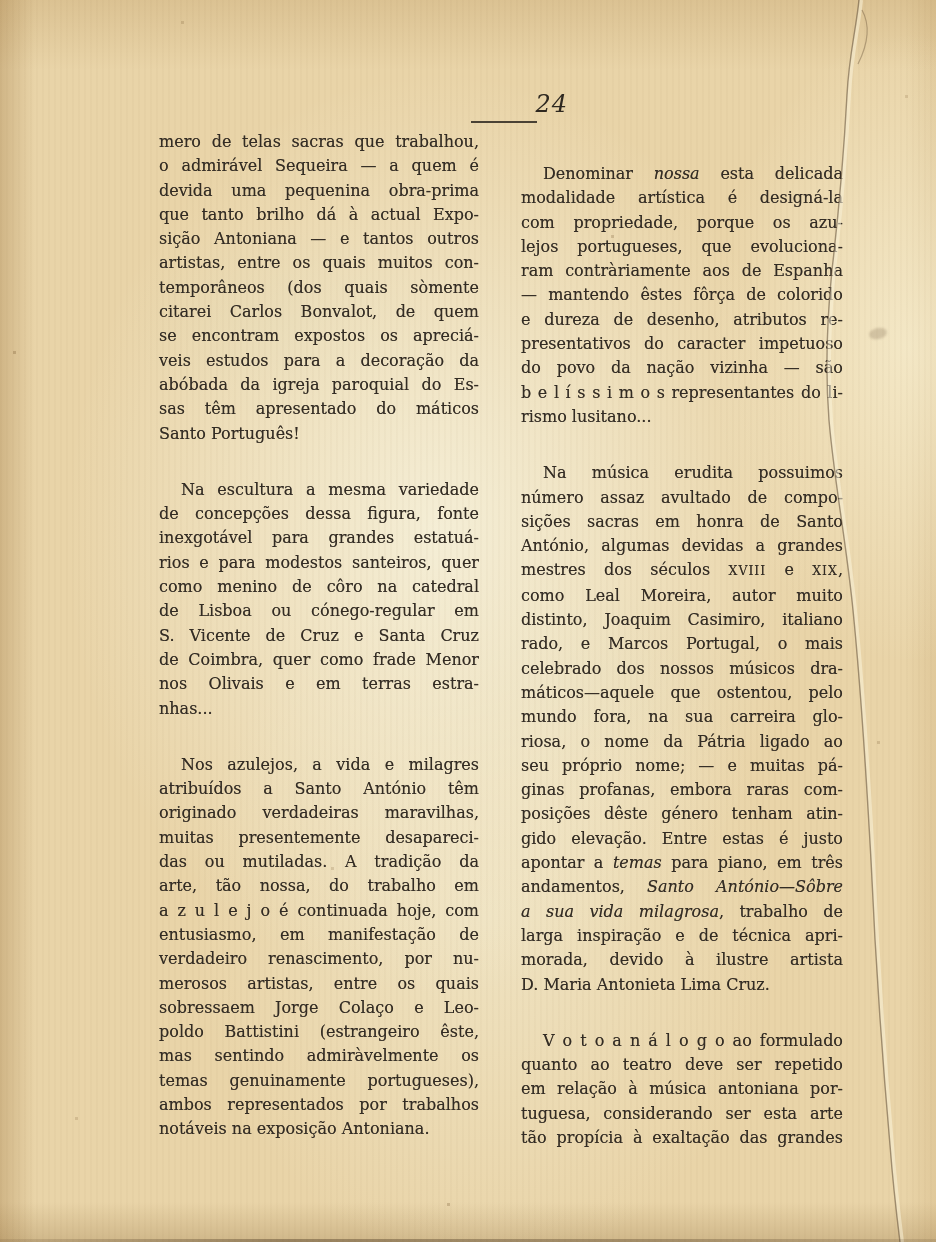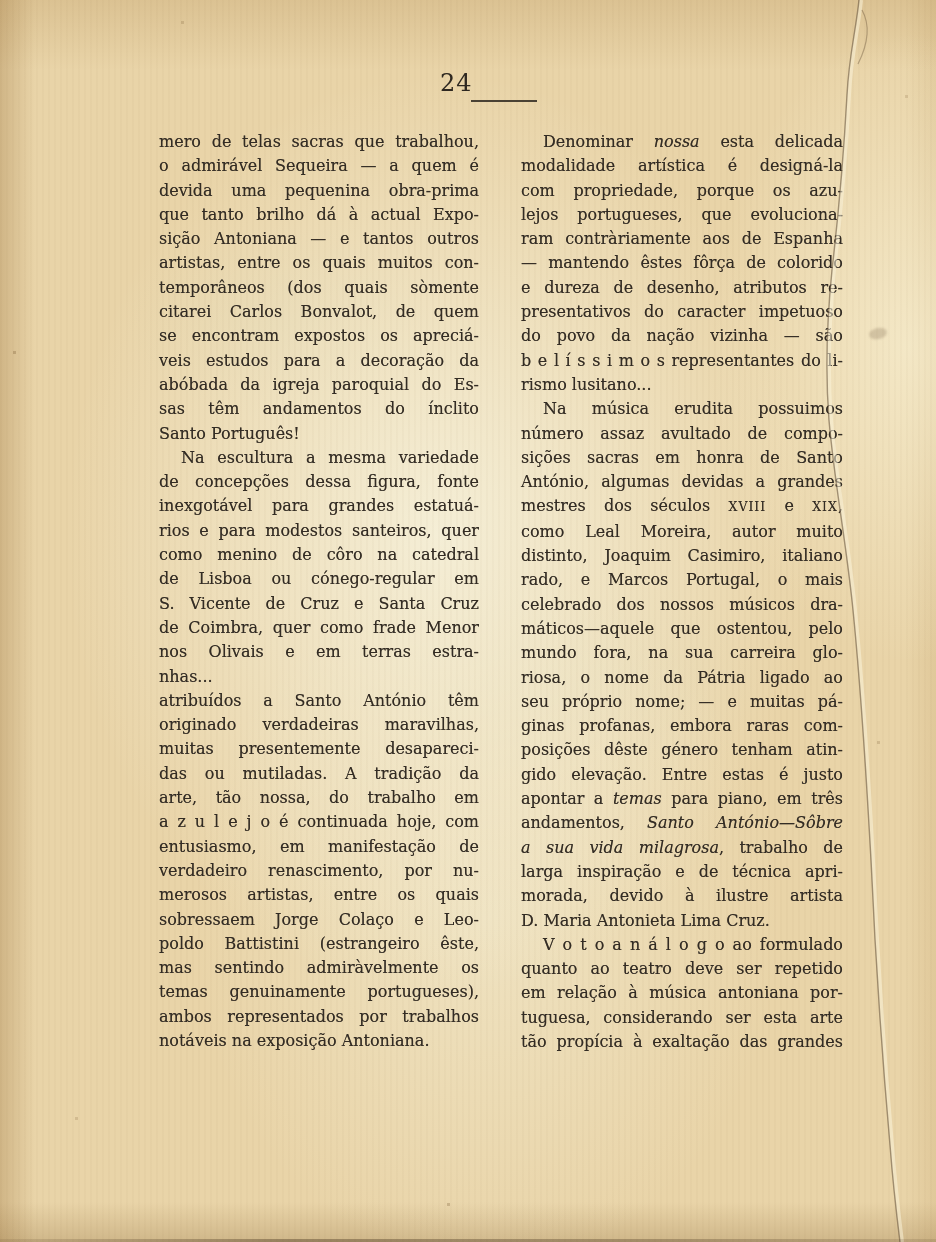--- a/index.html
+++ b/index.html
@@ -14,30 +14,30 @@
       radial-gradient(ellipse 420px 500px at 52% 74%, rgba(243,236,209,0.6), rgba(243,236,209,0) 70%),
       radial-gradient(ellipse 260px 420px at 97% 28%, rgba(247,238,208,0.75), rgba(247,238,208,0) 75%),
       radial-gradient(ellipse 220px 140px at 30% 26%, rgba(196,204,168,0.12), rgba(196,204,168,0) 70%),
       radial-gradient(ellipse 260px 160px at 62% 55%, rgba(196,204,168,0.10), rgba(196,204,168,0) 70%),
       linear-gradient(90deg, rgba(150,110,55,0.30), rgba(150,110,55,0) 35px),
       linear-gradient(180deg, rgba(170,130,70,0.22), rgba(170,130,70,0) 70px),
       linear-gradient(0deg, rgba(130,95,45,0.25), rgba(130,95,45,0) 40px),
       linear-gradient(270deg, rgba(170,130,70,0.14), rgba(170,130,70,0) 30px);
     background-color:#e9d4a8;
   }
-  .pagenum-wrap{position:absolute;top:71px;left:440px;width:128px;text-align:left;}
+  .pagenum-wrap{position:absolute;top:92px;left:440px;width:128px;text-align:right;font-style:italic;}
   .page-number{display:block;font-size:24px;line-height:1;letter-spacing:1px;color:#2e2820;}
   .pagenum-rule{width:66px;height:2px;background:rgba(46,40,32,0.85);margin:5px auto 0;}
   .col{position:absolute;top:130px;font-size:16px;line-height:24.3px;
        text-shadow:0 0 0.5px rgba(51,44,36,0.55);}
   .col-left{left:159px;width:320px;}
   .col-right{left:521px;width:322px;}
   .line{text-align:justify;text-align-last:justify;-moz-text-align-last:justify;}
   .line.no-just{text-align-last:left;-moz-text-align-last:left;}
-  .line.indent{text-indent:22px;}
+  .line.indent{text-indent:22px;margin-top:32px;}
   .line em{font-style:italic;}
   .sc{font-size:0.78em;letter-spacing:1px;}
   .crease{position:absolute;top:0;left:0;pointer-events:none;}
   .smudge{position:absolute;left:869px;top:328px;width:18px;height:11px;border-radius:50%;
           background:rgba(96,74,50,0.22);filter:blur(1px);transform:rotate(-12deg);}
   .specks{position:absolute;left:0;top:0;width:1px;height:1px;background:transparent;
           box-shadow:
             14px 352px 0 1px rgba(120,90,50,0.30),
             182px 22px 0 1px rgba(120,90,50,0.22),
             612px 236px 0 1px rgba(120,90,50,0.25),
@@ -65,36 +65,37 @@
         <div class="line">o admirável Sequeira — a quem é</div>
         <div class="line">devida uma pequenina obra-prima</div>
         <div class="line">que tanto brilho dá à actual Expo-</div>
         <div class="line">sição Antoniana — e tantos outros</div>
         <div class="line">artistas, entre os quais muitos con-</div>
         <div class="line">temporâneos (dos quais sòmente</div>
         <div class="line">citarei Carlos Bonvalot, de quem</div>
         <div class="line">se encontram expostos os apreciá-</div>
         <div class="line">veis estudos para a decoração da</div>
         <div class="line">abóbada da igreja paroquial do Es-</div>
-        <div class="line">sas têm andamentos do ínclito</div>
+        <div class="line">sas têm apresentado do máticos</div>
         <div class="line no-just">Santo Português!</div>
       </div>
       <div>
         <div class="line indent">Na escultura a mesma variedade</div>
         <div class="line">de concepções dessa figura, fonte</div>
         <div class="line">inexgotável para grandes estatuá-</div>
         <div class="line">rios e para modestos santeiros, quer</div>
         <div class="line">como menino de côro na catedral</div>
         <div class="line">de Lisboa ou cónego-regular em</div>
         <div class="line">S. Vicente de Cruz e Santa Cruz</div>
         <div class="line">de Coimbra, quer como frade Menor</div>
         <div class="line">nos Olivais e em terras estra-</div>
         <div class="line no-just">nhas...</div>
       </div>
       <div>
+        <div class="line indent">Nos azulejos, a vida e milagres</div>
         <div class="line">atribuídos a Santo António têm</div>
         <div class="line">originado verdadeiras maravilhas,</div>
         <div class="line">muitas presentemente desapareci-</div>
         <div class="line">das ou mutiladas. A tradição da</div>
         <div class="line">arte, tão nossa, do trabalho em</div>
         <div class="line">a z u l e j o é continuada hoje, com</div>
         <div class="line">entusiasmo, em manifestação de</div>
         <div class="line">verdadeiro renascimento, por nu-</div>
         <div class="line">merosos artistas, entre os quais</div>
         <div class="line">sobressaem Jorge Colaço e Leo-</div>

